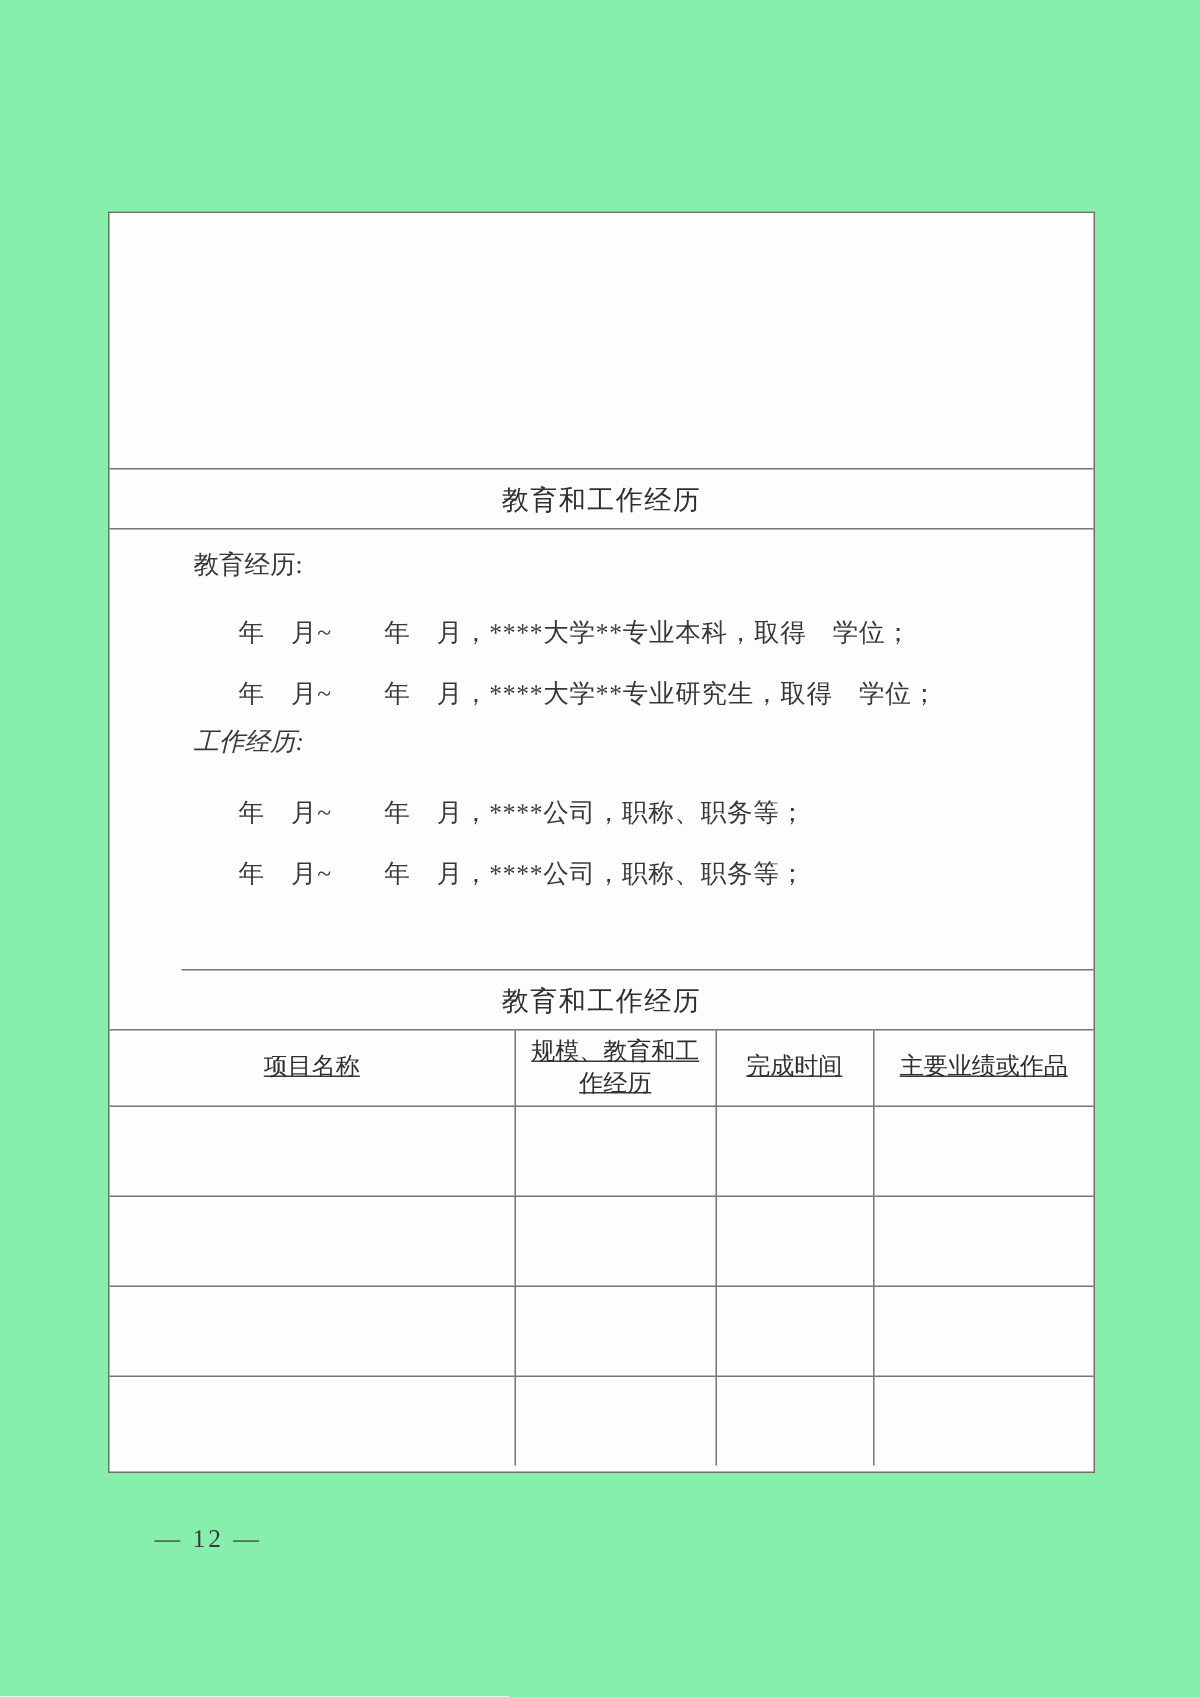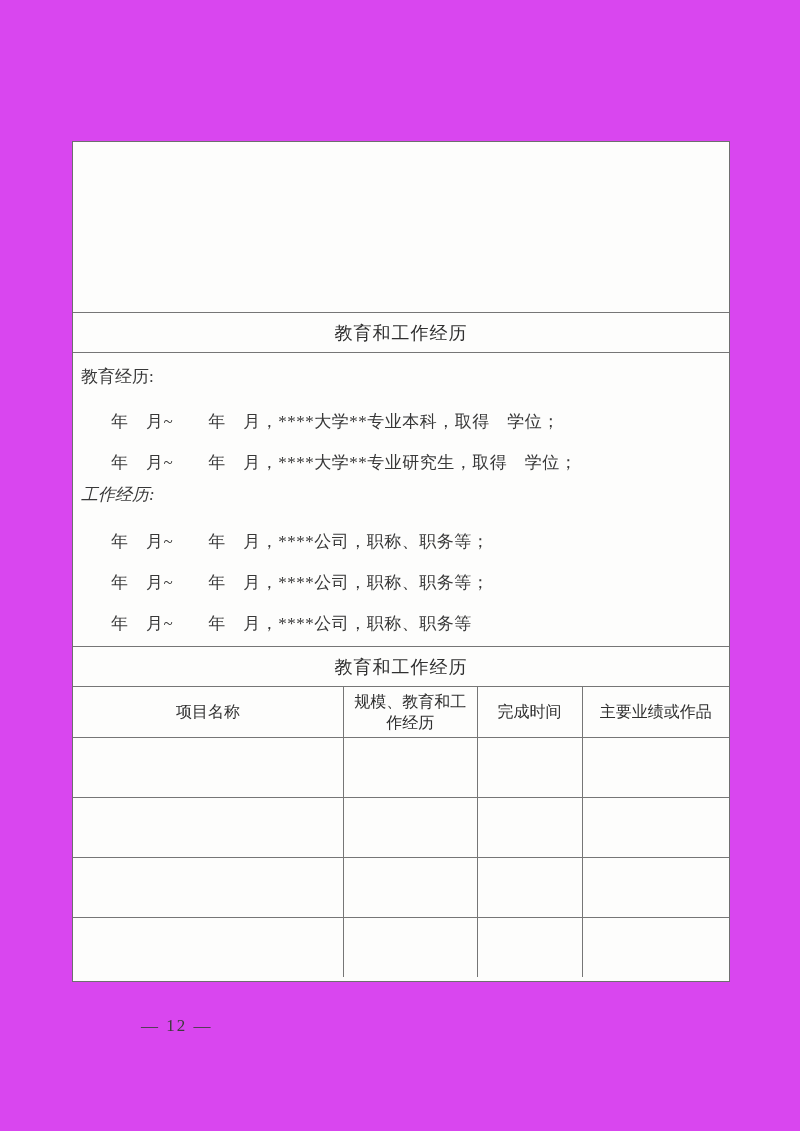--- a/index.html
+++ b/index.html
@@ -8,21 +8,21 @@
     background: #ffffff;
   }
   body {
     font-family: "Liberation Serif", "DejaVu Serif", serif;
     color: #3a3a3a;
   }
   .page {
     position: relative;
     width: 800px;
     height: 1131px;
-    background: #d946ef;
+    background: #86efac;
     overflow: hidden;
   }
   
   .form-table {
     position: absolute;
     left: 72px;
     top: 141px;
     width: 658px;
     height: 841px;
     border: 1px solid #6f6f6f;
@@ -43,20 +43,21 @@
     justify-content: center;
     font-size: 18px;
     letter-spacing: 1px;
     color: #2f2f2f;
   }
   .experience {
     height: 294px;
     position: relative;
     font-size: 17px;
     color: #383838;
+    margin-left: 48px;
   }
   .exp-line {
     position: absolute;
     left: 0;
     white-space: pre;
     line-height: 18px;
   }
   .exp-label { padding-left: 8px; }
   .exp-entry { padding-left: 38px; letter-spacing: 0.5px; }
   .l1 { top: 15px; }
@@ -64,20 +65,21 @@
   .l3 { top: 101px; }
   .l4 { top: 133px; font-style: italic; }
   .l5 { top: 180px; }
   .l6 { top: 221px; }
   .l7 { top: 262px; }
   
   .ach-table {
     width: 100%;
     border-collapse: collapse;
     table-layout: fixed;
+    text-decoration: underline;
   }
   .ach-table th, .ach-table td {
     border: 1px solid #767676;
     box-sizing: border-box;
     font-weight: normal;
     text-align: center;
     vertical-align: middle;
     padding: 2px 8px;
     font-size: 16px;
     color: #2f2f2f;
@@ -93,42 +95,40 @@
   .col-3 { width: 16.0%; margin-left: 18px; }
   .col-4 { width: 22.4%; }
   
   .page-number {
     position: absolute;
     left: 103px;
     top: 1016px;
     font-size: 17px;
     letter-spacing: 2px;
     color: #3c3c3c;
-    margin-left: 38px;
   }
 </style>
 </head>
 <body>
 
 <div class="page">
 
   <div class="form-table">
 
     <div class="row notes-box"></div>
 
     <div class="row section-header">教育和工作经历</div>
 
     <div class="row experience">
       <div class="exp-line exp-label l1">教育经历:</div>
       <div class="exp-line exp-entry l2">年　月~　　年　月，****大学**专业本科，取得　学位；</div>
       <div class="exp-line exp-entry l3">年　月~　　年　月，****大学**专业研究生，取得　学位；</div>
       <div class="exp-line exp-label l4">工作经历:</div>
       <div class="exp-line exp-entry l5">年　月~　　年　月，****公司，职称、职务等；</div>
       <div class="exp-line exp-entry l6">年　月~　　年　月，****公司，职称、职务等；</div>
-      <div class="exp-line exp-entry l7">年　月~　　年　月，****公司，职称、职务等</div>
     </div>
 
     <div class="row section-header">教育和工作经历</div>
 
     <table class="ach-table">
       <tbody>
         <tr>
           <th class="col-1">项目名称</th>
           <th class="col-2">规模、教育和工作经历</th>
           <th class="col-3">完成时间</th>

